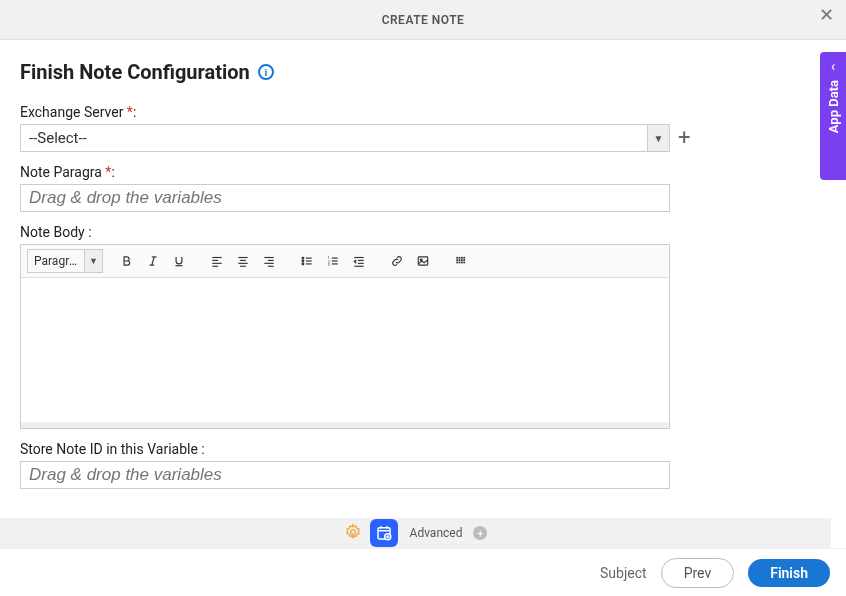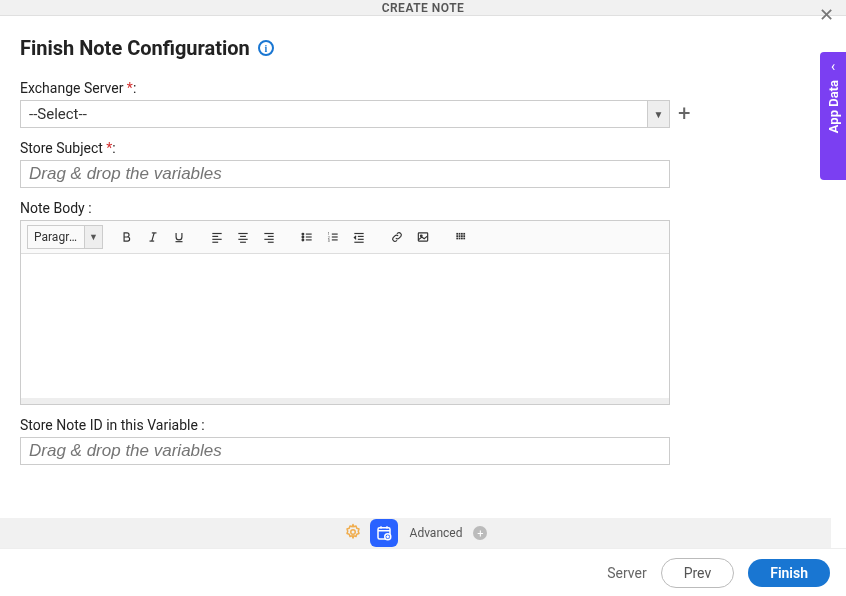--- a/index.html
+++ b/index.html
@@ -1,17 +1,17 @@
 <!DOCTYPE html>
 <html><head>
 <meta charset="utf-8">
 <style>
 * { box-sizing: border-box; margin: 0; padding: 0; }
 body { font-family: -apple-system, BlinkMacSystemFont, "Segoe UI", Roboto, Arial, sans-serif; font-size: 14px; color: #333; background: #fff; width: 846px; height: 596px; overflow: hidden; position: relative; }
-.header { background: #f1f1f1; height: 16px; display: flex; align-items: center; justify-content: center; position: relative; border-bottom: 1px solid #e0e0e0; }
+.header { background: #f1f1f1; height: 40px; display: flex; align-items: center; justify-content: center; position: relative; border-bottom: 1px solid #e0e0e0; }
 .header-title { font-size: 12px; font-weight: 600; color: #555; letter-spacing: 0.5px; }
 .close-btn { position: absolute; right: 12px; top: 4px; font-size: 18px; color: #777; cursor: pointer; }
 .content { padding: 20px 20px 0 20px; }
 .page-title-row { display: flex; align-items: center; gap: 8px; margin-bottom: 20px; }
 .page-title { font-size: 20px; font-weight: 700; color: #222; }
 .info-icon { width: 16px; height: 16px; border: 2px solid #1976d2; border-radius: 50%; display: inline-flex; align-items: center; justify-content: center; font-size: 10px; font-weight: 700; color: #1976d2; font-style: normal; font-family: Georgia, serif; }
 .field-label { font-size: 14px; color: #222; margin-bottom: 4px; }
 .required { color: #d32f2f; }
 .select-row { display: flex; align-items: center; gap: 8px; margin-bottom: 12px; }
 .select-wrap { border: 1px solid #ccc; height: 28px; display: flex; align-items: center; flex: 1; max-width: 650px; }
@@ -61,21 +61,21 @@
   </div>
   <div class="select-row">
     <div class="select-wrap">
       <div class="select-input">--Select--</div>
       <div class="select-caret">▼</div>
     </div>
     <span class="plus-btn">+</span>
   </div>
 
   <div class="field-label">
-    <span>Store Subject</span>
+    <span>Note Paragra</span>
     <span class="required">*</span><span>:</span>
   </div>
   <input class="text-input" placeholder="Drag &amp; drop the variables" style="">
 
   <div class="field-label">Note Body :</div>
   <div class="editor-wrap">
     <div class="toolbar">
       <div class="tb-select">
         <span class="tb-select-text">Paragra…</span>
         <span class="tb-select-caret">▼</span>
@@ -213,16 +213,16 @@
         <circle cx="17" cy="17" r="4" fill="#2962ff"></circle>
         <line x1="17" y1="15" x2="17" y2="19" stroke="#fff"></line>
         <line x1="15" y1="17" x2="19" y2="17" stroke="#fff"></line>
       </svg>
   </span>
   <span class="advanced-label">Advanced</span>
   <span class="plus-circle">+</span>
 </div>
 
 <div class="action-bar">
-  <span class="cancel-btn">Server</span>
+  <span class="cancel-btn">Subject</span>
   <span class="prev-btn">Prev</span>
   <span class="finish-btn">Finish</span>
 </div>
 
 </body></html>

